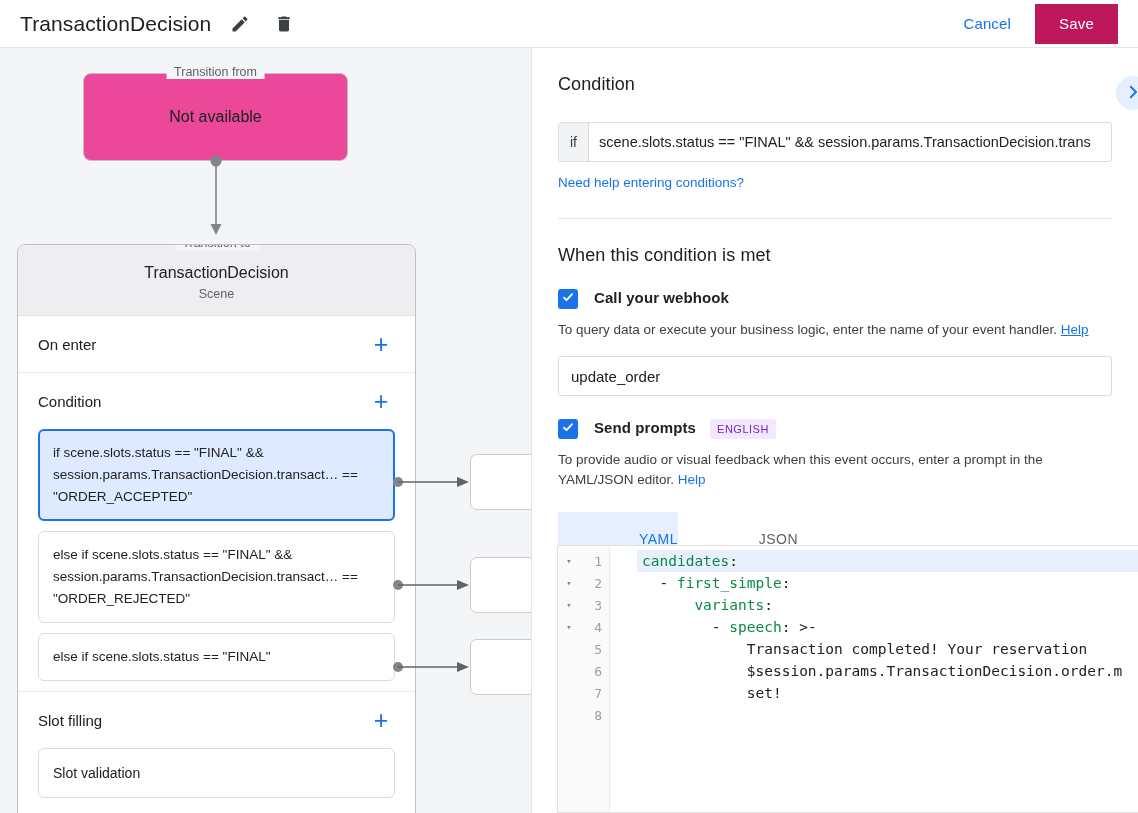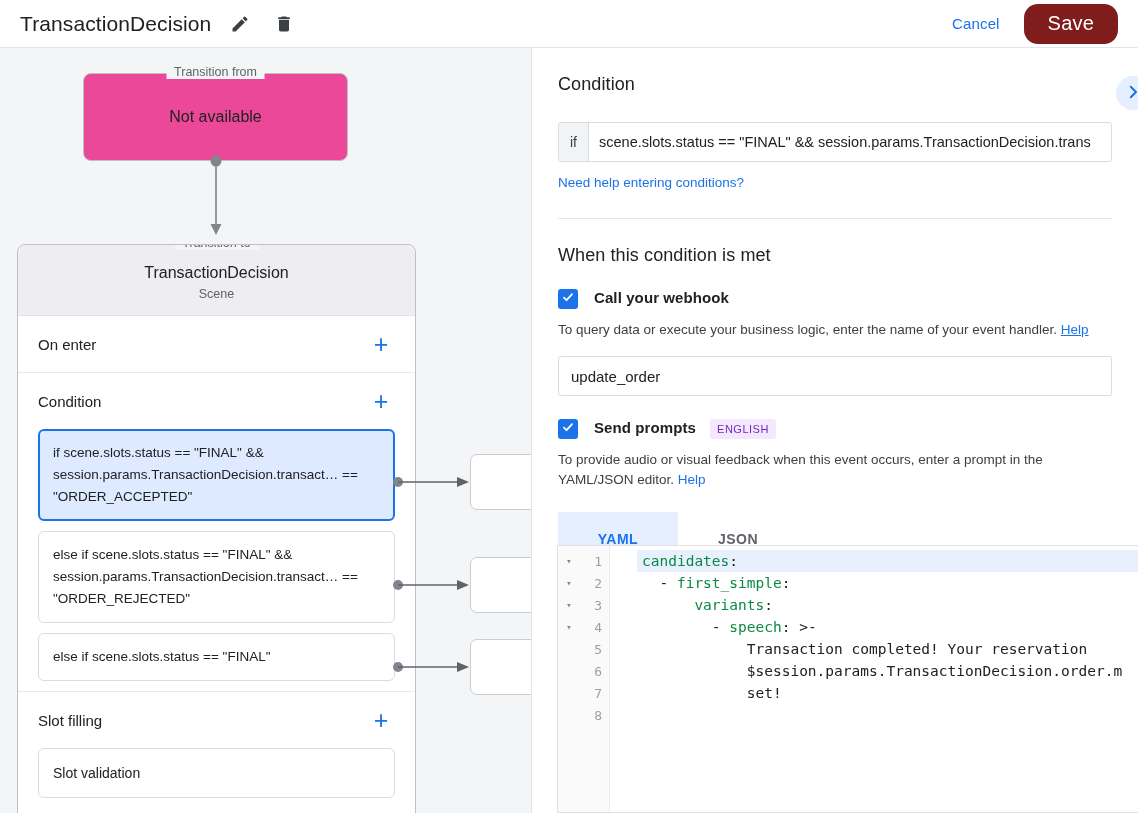--- a/index.html
+++ b/index.html
@@ -33,23 +33,23 @@
     border-radius: 50%;
   }
   .icon-btn svg { display: block; }
   .topbar-spacer { flex: 1 1 auto; }
   .cancel-btn {
     background: transparent; border: none; cursor: pointer;
     color: #1a73e8; font-size: 15px; font-family: inherit;
     padding: 8px 14px; border-radius: 4px; letter-spacing: .15px;
   }
   .save-btn {
-    background: #7f1d1d; border: none; cursor: pointer;
-    color: #fff; font-size: 20px; font-family: inherit;
-    padding: 0 24px; height: 40px; border-radius: 14px;
+    background: #be185d; border: none; cursor: pointer;
+    color: #fff; font-size: 15px; font-family: inherit;
+    padding: 0 24px; height: 40px; border-radius: 0;
     margin-left: 10px; margin-right: 20px; letter-spacing: .2px;
   }
 
   
   .canvas {
     position: absolute; left: 0; top: 48px; width: 531px; height: 765px;
     background: #f4f5f7; overflow: hidden;
   }
 
   
@@ -186,21 +186,21 @@
     margin-top: 16px; width: 100%; height: 40px;
     border: 1px solid #dadce0; border-radius: 3px;
     padding: 0 12px; font-size: 15px; color: #202124;
     font-family: inherit; outline: none; background: #fff;
   }
 
   .tabs { display: flex; margin-top: 22px; }
   .tab {
     border: none; background: transparent; cursor: pointer;
     font-family: inherit; font-size: 14px; color: #5f6368;
-    padding: 19px 0; width: 120px; text-align: center; letter-spacing: .5px; font-weight: bold;
+    padding: 19px 0; width: 120px; text-align: right; letter-spacing: .5px;
   }
   .tab.active { background: #e5efff; color: #1a73e8; }
 
   
   .editor {
     position: absolute; left: 557px; top: 545px; width: 581px; height: 268px;
     background: #fff; border: 1px solid #dfe1e5; border-right: none;
     display: flex; overflow: hidden;
   }
   .gutter {

